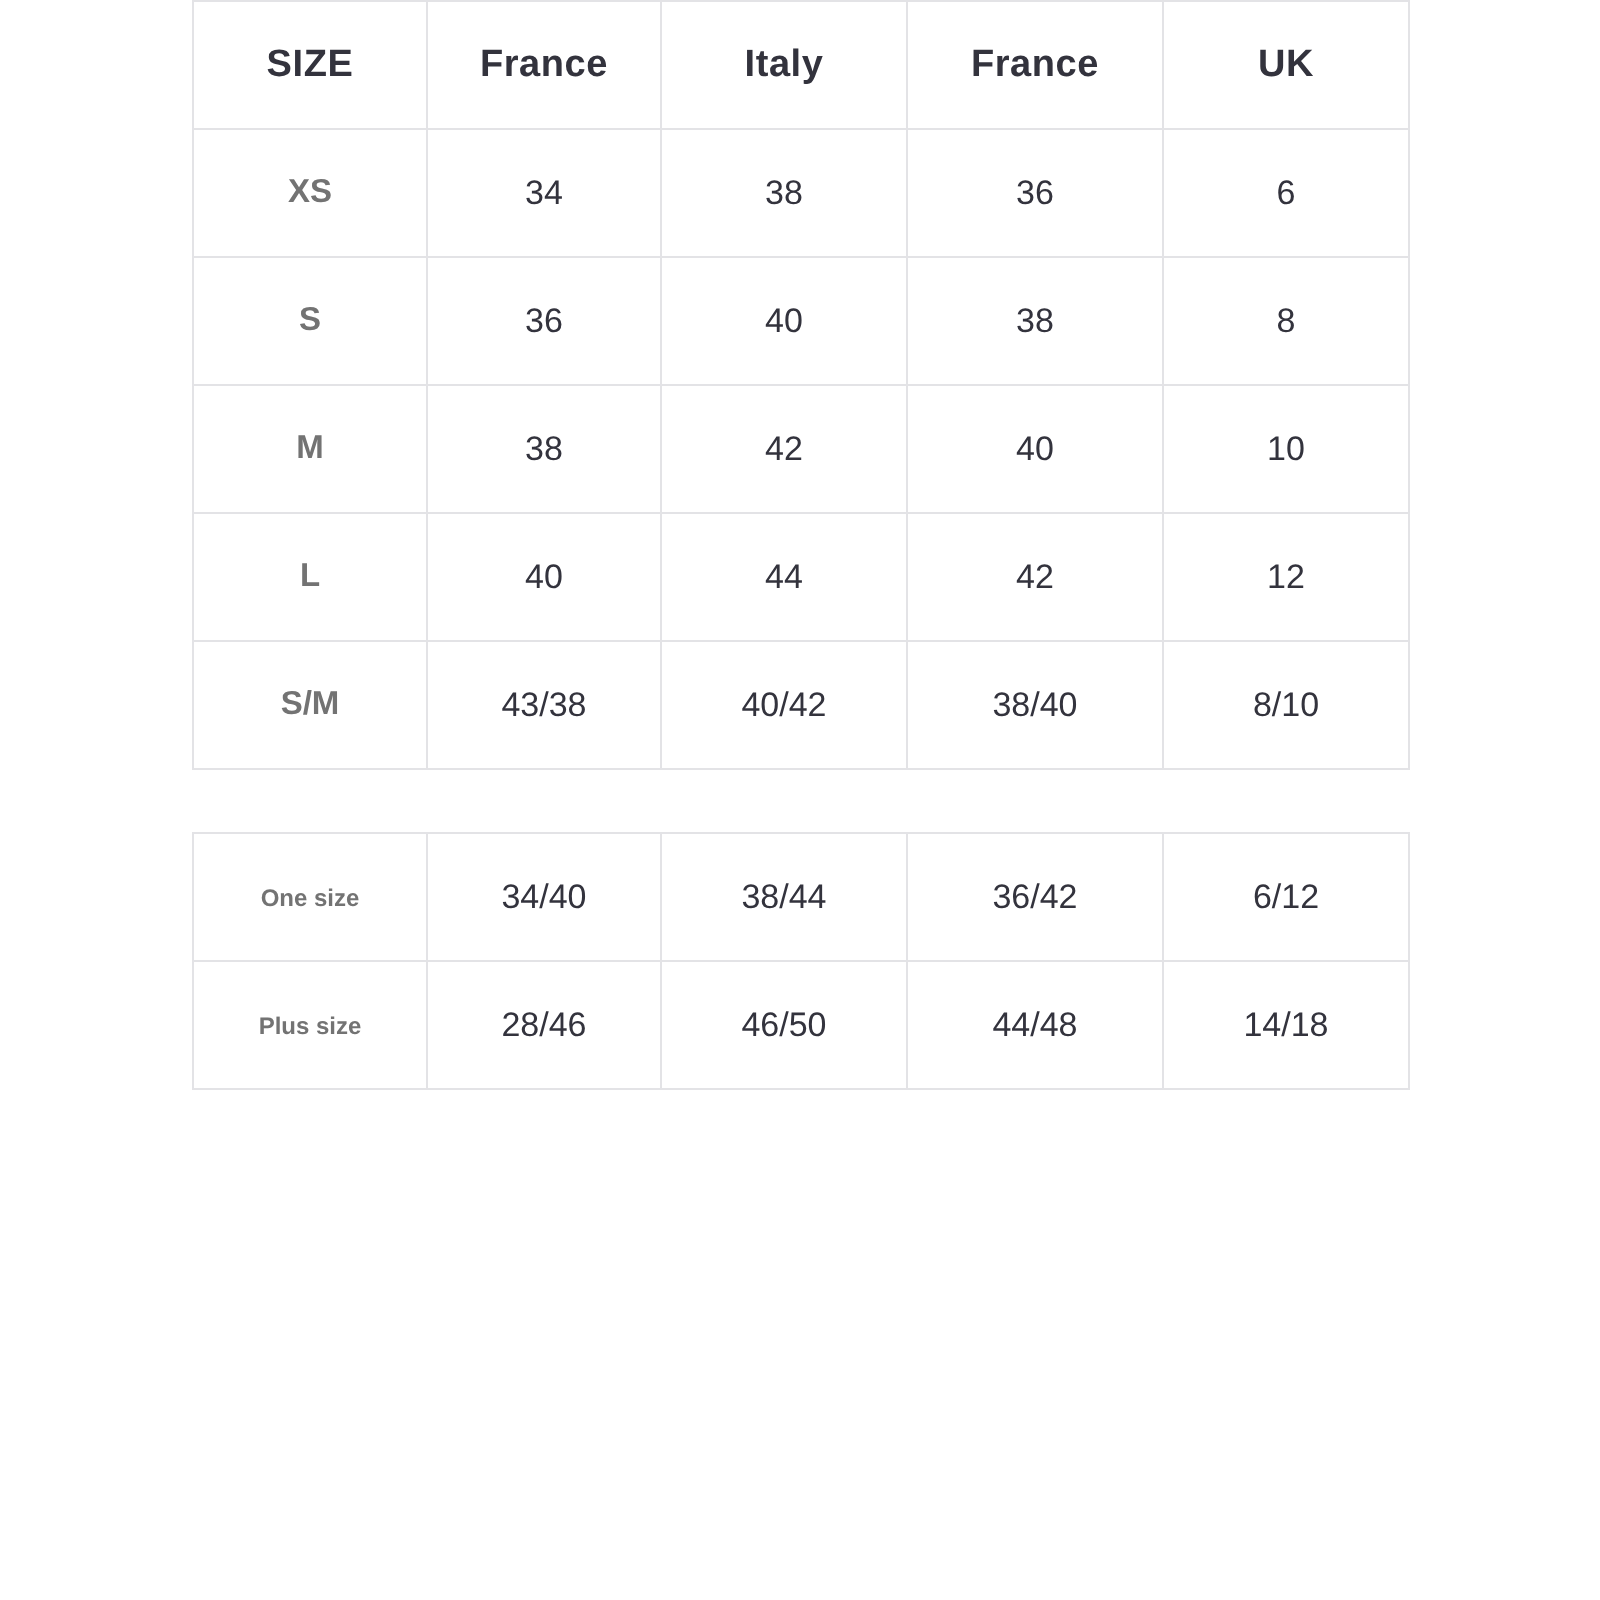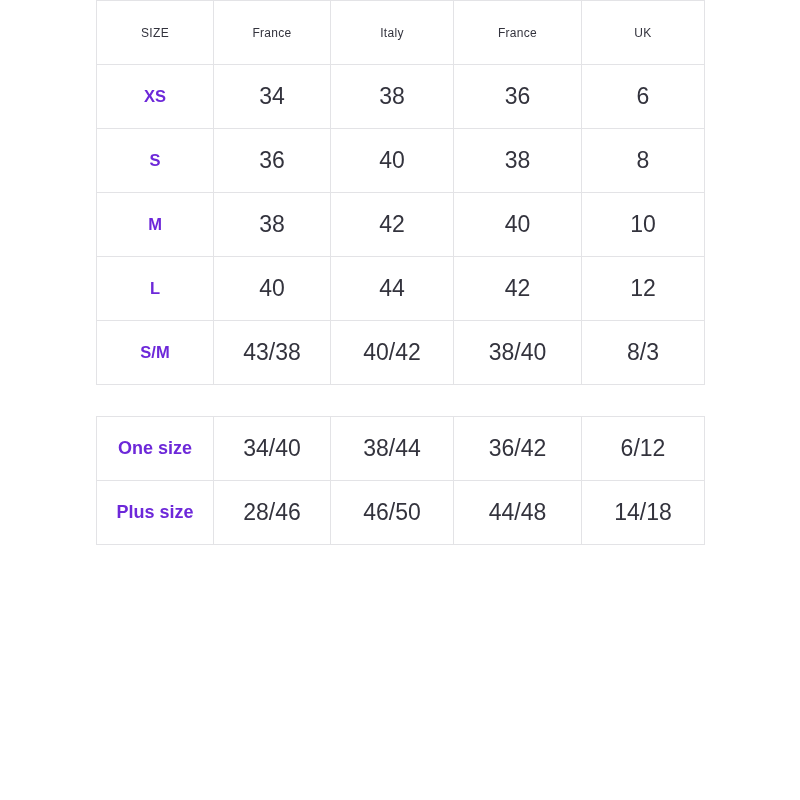--- a/index.html
+++ b/index.html
@@ -25,46 +25,46 @@
     width: 608px;
     border-collapse: collapse;
     table-layout: fixed;
   }
   table.size-table td,
   table.size-table th {
     border: 1px solid #e3e3e6;
     height: 63px;
     text-align: center;
     vertical-align: middle;
-    font-size: 23px;
+    font-size: 17px;
     font-weight: 400;
     color: #33333d;
     padding: 0;
   }
   table.size-table th {
-    font-weight: 400;
-    font-size: 12px;
+    font-weight: 700;
+    font-size: 19px;
     letter-spacing: 0.3px;
   }
   table.size-table td.rowhead {
     font-weight: 700;
     font-size: 16.5px;
-    color: #6d28d9;
+    color: #737373;
     margin-left: 20px;
   }
   col.c0 { width: 117px; }
   col.c1 { width: 117px; }
   col.c2 { width: 123px; }
   col.c3 { width: 128px; }
   col.c4 { width: 123px; }
   .gap {
     height: 31px;
   }
   table.size-table.secondary td.rowhead {
-    font-size: 18px;
+    font-size: 12px;
   }
 </style>
 </head>
 <body>
 
 <div class="page">
 
   <table class="size-table primary">
     <colgroup>
       <col class="c0">
@@ -109,21 +109,21 @@
         <td>40</td>
         <td>44</td>
         <td>42</td>
         <td>12</td>
       </tr>
       <tr>
         <td class="rowhead">S/M</td>
         <td>43/38</td>
         <td>40/42</td>
         <td>38/40</td>
-        <td>8/3</td>
+        <td>8/10</td>
       </tr>
     </tbody>
   </table>
 
   <div class="gap"></div>
 
   <table class="size-table secondary">
     <colgroup>
       <col class="c0">
         <col class="c1">

